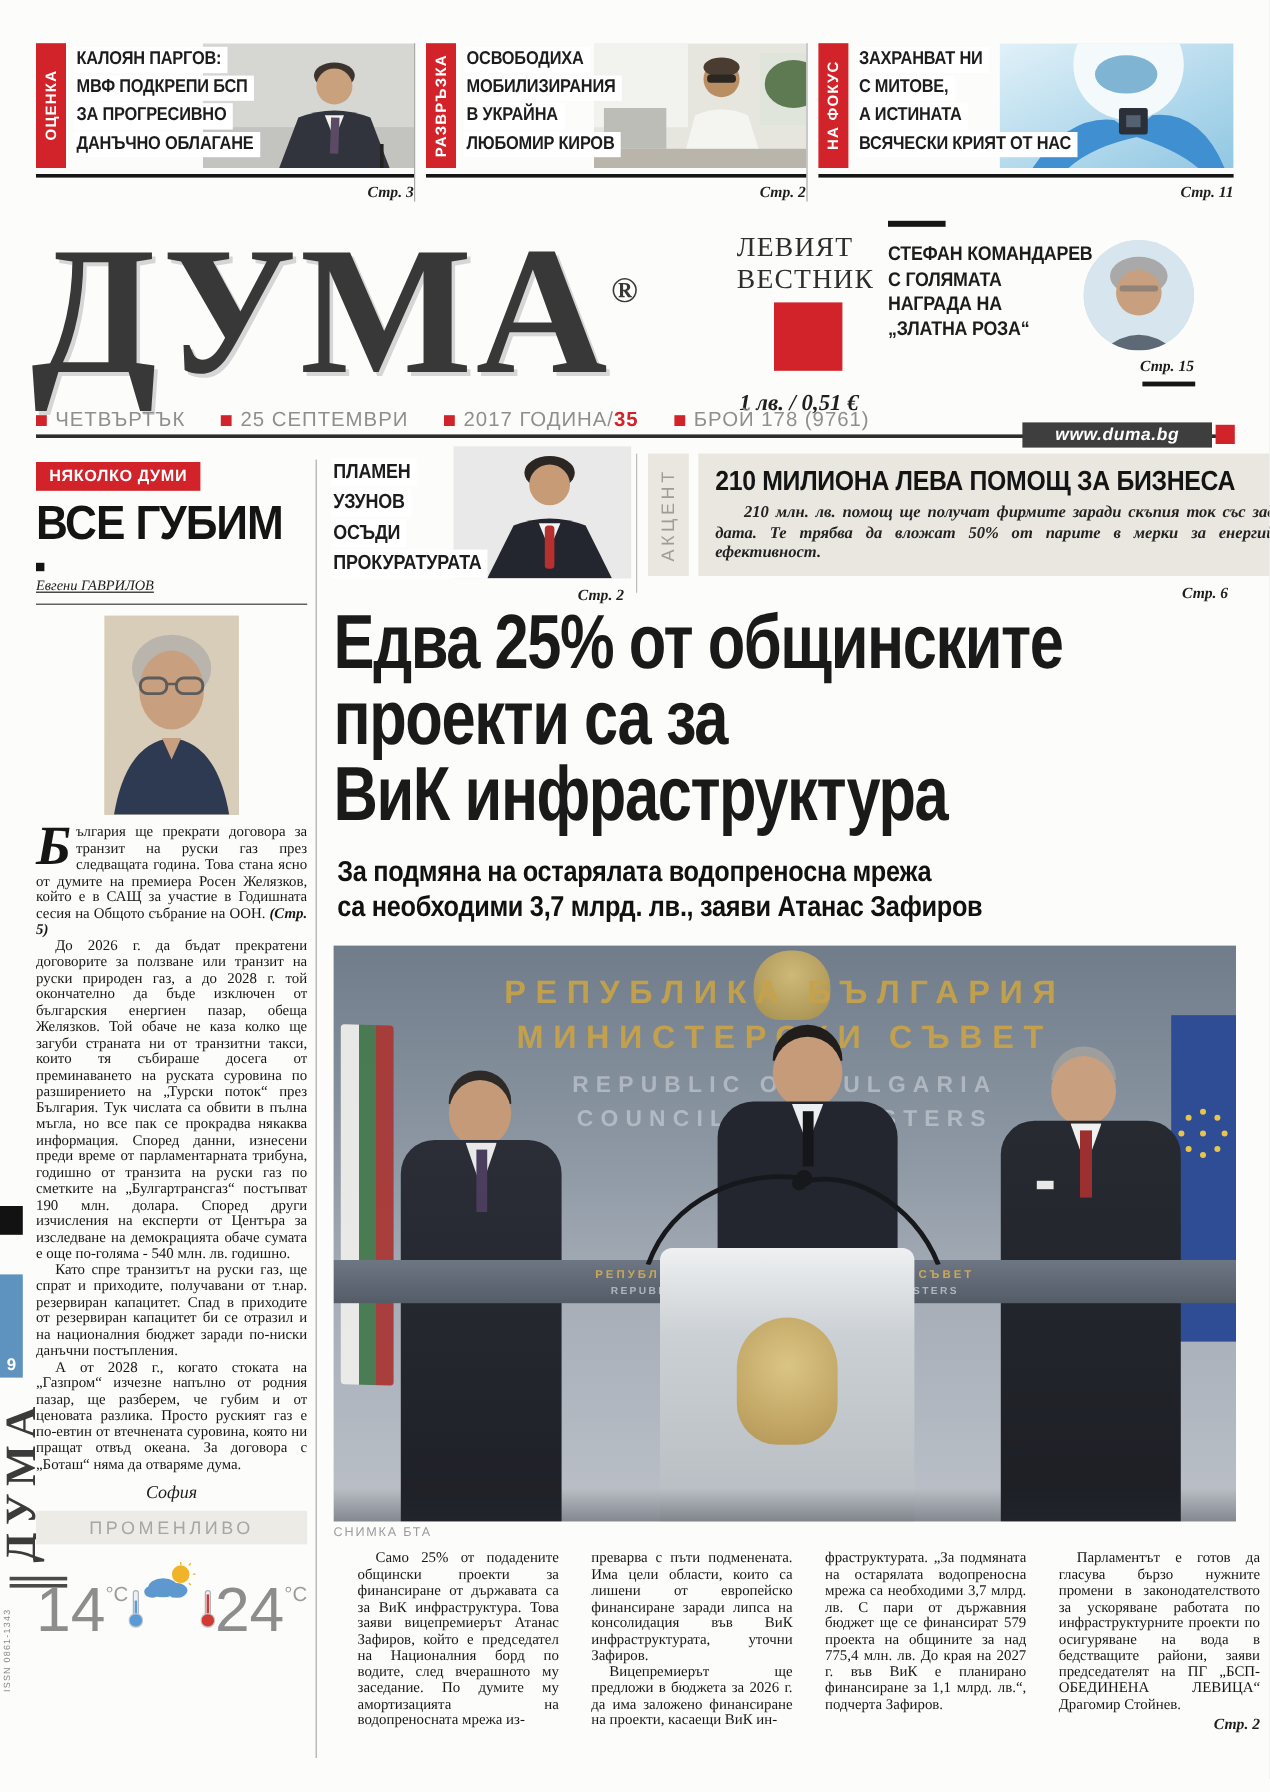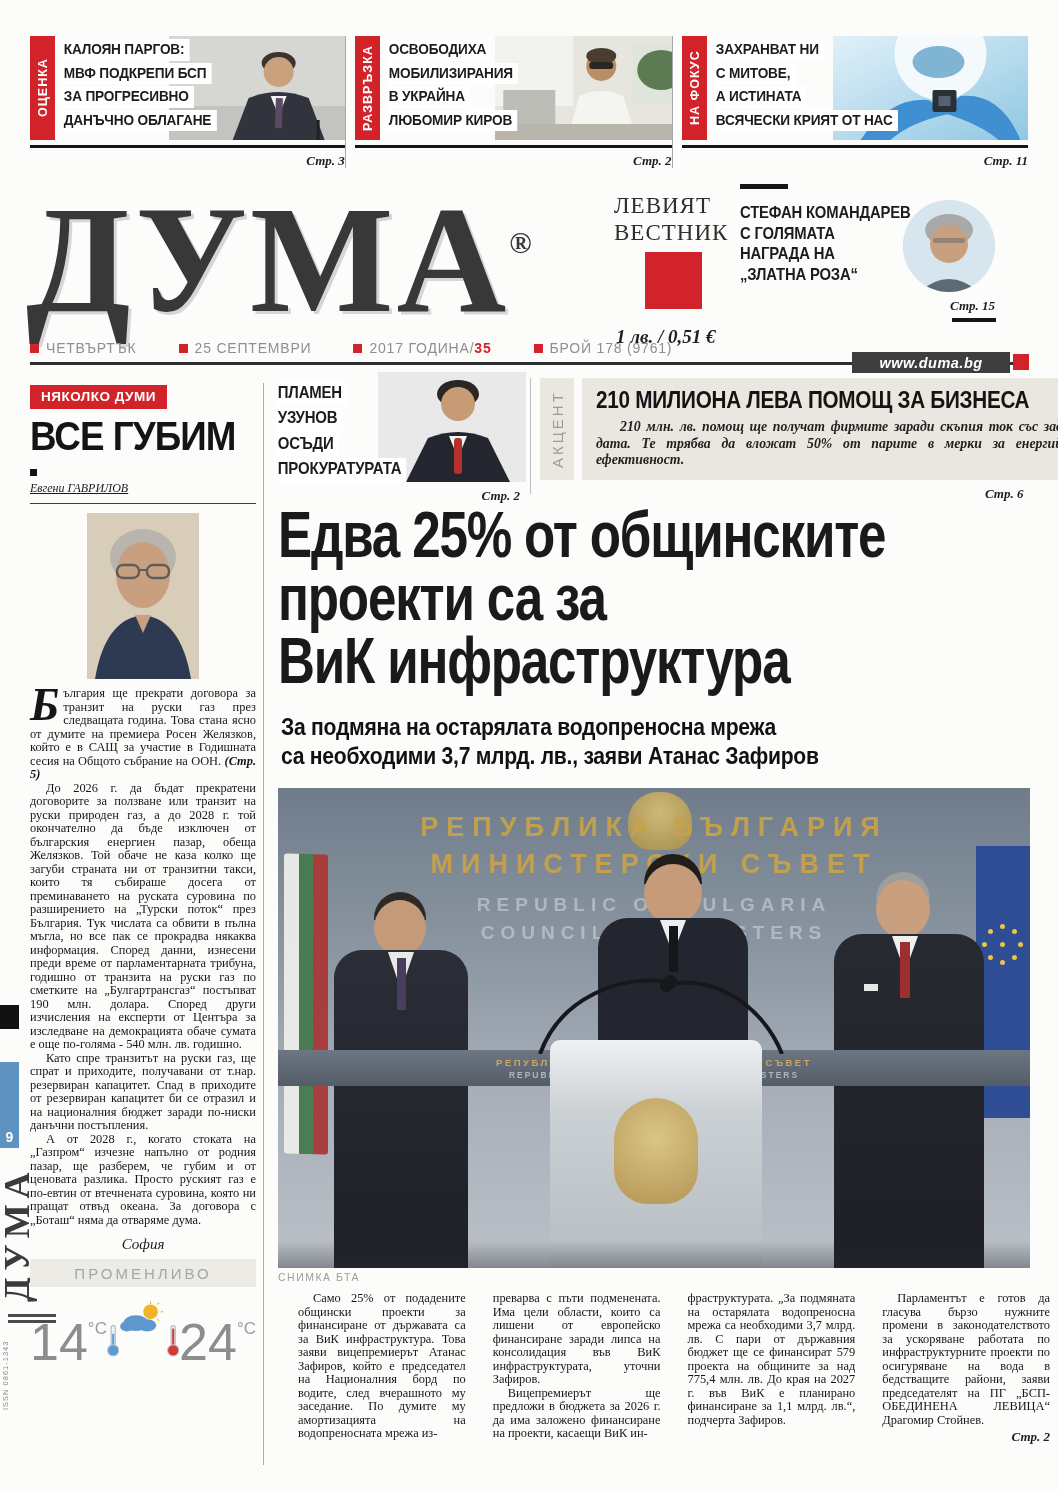--- a/index.html
+++ b/index.html
@@ -34,21 +34,21 @@
   .red-square{left:645px;top:252px;width:57px;height:57px;background:#d2232a;}
   .promo-dash{left:740px;top:184px;width:48px;height:5px;background:#161616;}
   .promo-lines{left:740px;top:202px;font-weight:800;font-size:16.5px;line-height:20.5px;
                transform:scaleX(0.9);transform-origin:left top;letter-spacing:-0.2px;}
   .promo-photo{left:903px;top:200px;width:92px;height:92px;border-radius:50%;overflow:hidden;
                background:radial-gradient(circle at 50% 40%,#e8f0f4,#bcd3de);}
   .promo-page{left:905px;top:296px;width:90px;text-align:right;}
   .promo-dash2{left:952px;top:318px;width:44px;height:4px;background:#161616;}
   .price{left:616px;top:326px;font-family:"Liberation Serif","DejaVu Serif",serif;font-style:italic;font-weight:bold;
          font-size:19px;color:#1f1f1f;}
-  .dateline{left:30px;top:340px;display:flex;gap:42px;align-items:center;font-size:14px;letter-spacing:0.8px;color:#8f8f8f;justify-content:space-between;}
+  .dateline{left:30px;top:340px;display:flex;gap:30px;align-items:center;font-size:17px;letter-spacing:0.8px;color:#8f8f8f;justify-content:space-between;}
   .dateline .item{display:flex;align-items:center;gap:7px;}
   .sq{width:9px;height:9px;background:#d2232a;display:inline-block;}
   .issue-red{color:#d2232a;font-weight:bold;}
   .mast-rule{left:30px;top:362px;width:998px;height:3px;background:#2d2d2d;}
   .site-bar{left:852px;top:352px;width:158px;height:21px;background:#3e3e3e;color:#fff;display:flex;align-items:center;
             justify-content:center;font-style:italic;font-weight:bold;font-size:14.5px;letter-spacing:0.5px;}
   .site-sq{left:1013px;top:354px;width:16px;height:16px;background:#d2232a;}
 
   
   .opinion{left:30px;top:385px;width:226px;}

